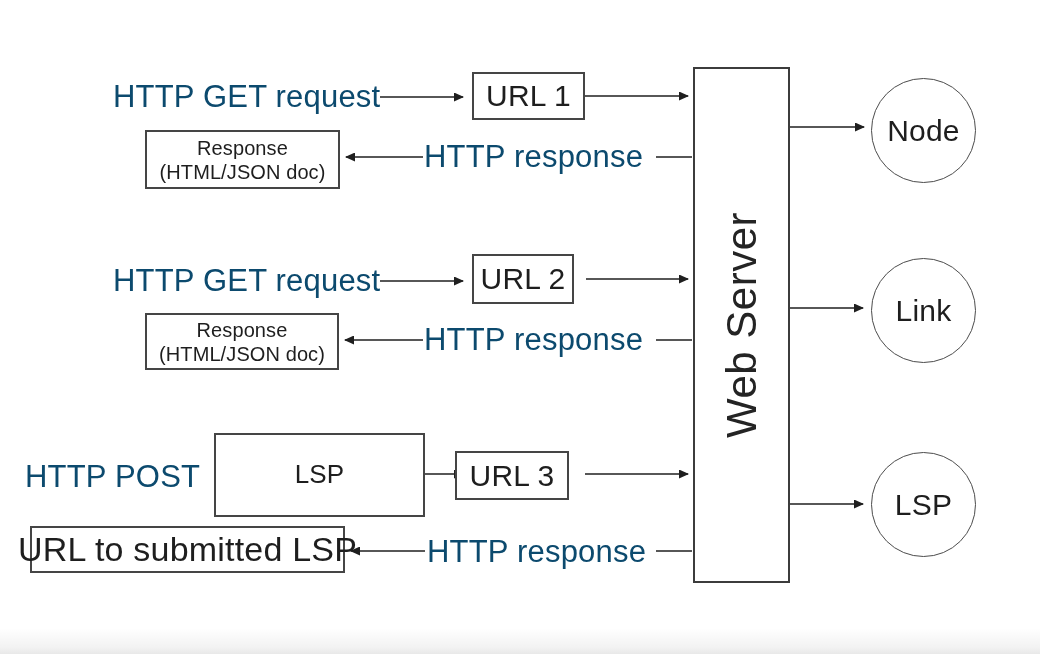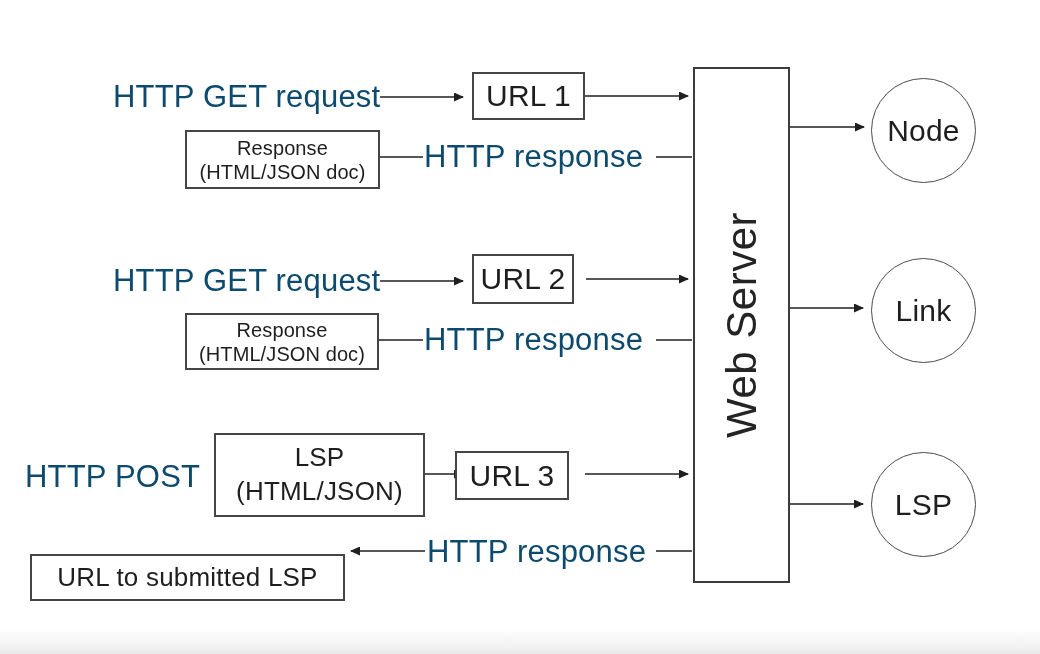--- a/index.html
+++ b/index.html
@@ -25,23 +25,23 @@
     background: #ffffff;
     border: 2px solid #454545;
     box-sizing: border-box;
     display: flex;
     flex-direction: column;
     align-items: center;
     justify-content: center;
     text-align: center;
   }
   .url-box { font-size: 30px; letter-spacing: 0.2px; }
-  .resp-box { font-size: 20px; line-height: 1.2; letter-spacing: 0.1px; margin-left: 40px; }
+  .resp-box { font-size: 20px; line-height: 1.2; letter-spacing: 0.1px; }
   .payload-box { font-size: 26px; line-height: 1.3; letter-spacing: 0.2px; }
-  .result-box { font-size: 26px; letter-spacing: 0.2px; white-space: nowrap; margin-top: 28px; }
+  .result-box { font-size: 34px; letter-spacing: 0.2px; white-space: nowrap; }
   .server-box {
     position: absolute;
     left: 693px; top: 67px; width: 97px; height: 516px;
     background: #ffffff;
     border: 2px solid #3c3c3c;
     box-sizing: border-box;
     display: flex; align-items: center; justify-content: center;
   }
   .server-label {
     transform: rotate(-90deg);
@@ -121,21 +121,20 @@
   </div>
   <div class="box resp-box" style="left:145px; top:313px; width:194px; height:57px;">
     <div>Response</div>
     <div>(HTML/JSON doc)</div>
   </div>
   <div class="lbl" style="left:424px; top:323px;">HTTP response</div>
 
   <div class="lbl" style="left:25px; top:460px;">HTTP POST</div>
   <div class="box payload-box" style="left:214px; top:433px; width:211px; height:84px;">
     <div>LSP</div>
-    <div>(HTML/JSON)</div>
   </div>
   <div class="box url-box" style="left:455px; top:451px; width:114px; height:49px;">
     <span>URL 3</span>
   </div>
   <div class="box result-box" style="left:30px; top:526px; width:315px; height:47px;">
     <span>URL to submitted LSP</span>
   </div>
   <div class="lbl" style="left:427px; top:535px;">HTTP response</div>
 
   <div class="server-box">

